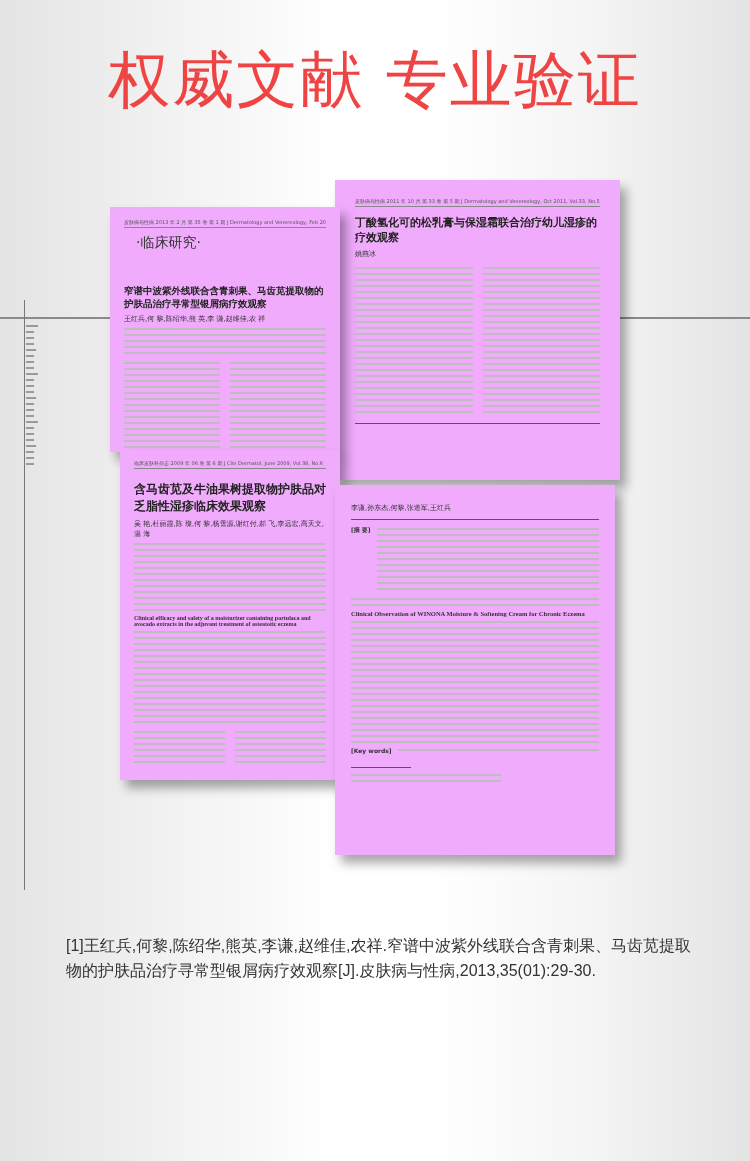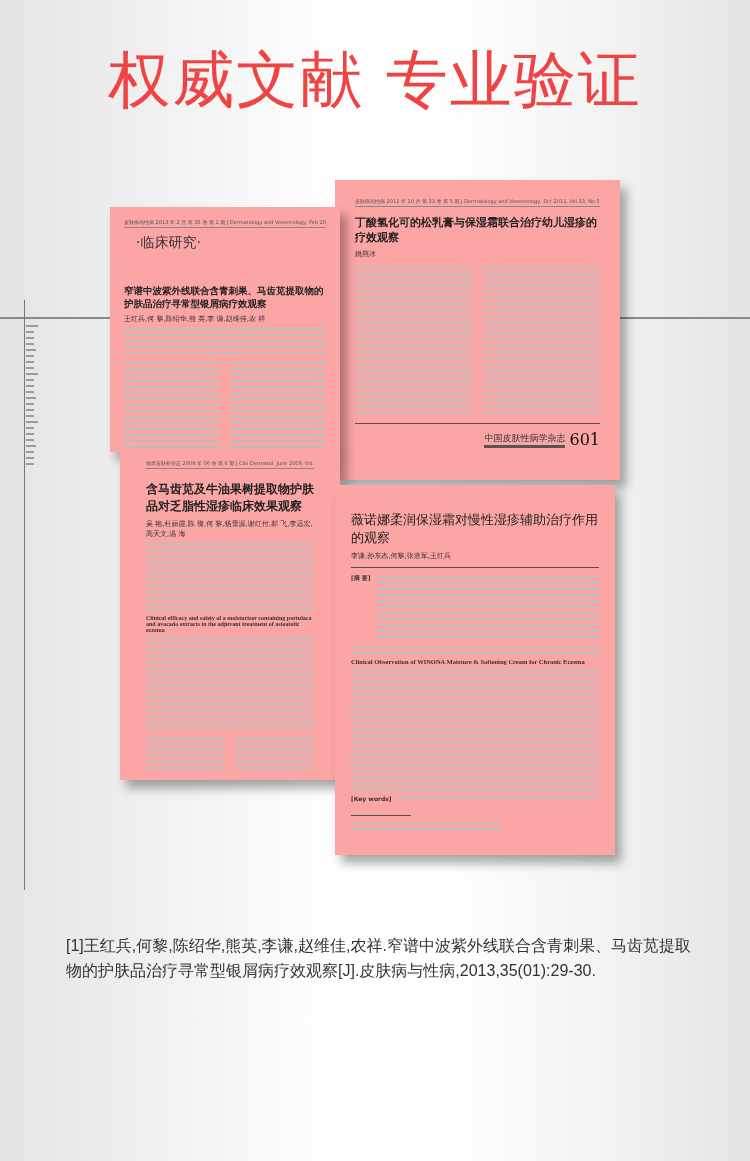--- a/index.html
+++ b/index.html
@@ -5,21 +5,21 @@
   html,body{margin:0;padding:0;}
   body{width:750px;height:1161px;overflow:hidden;position:relative;
     font-family:"DejaVu Sans","Liberation Sans",sans-serif;
     background:linear-gradient(90deg,#e4e4e4 0%,#f3f3f3 25%,#ffffff 45%,#ffffff 58%,#f5f5f5 78%,#e4e4e4 100%);}
   .headline{position:absolute;top:40px;left:0;width:750px;text-align:center;
     font-size:62px;letter-spacing:2px;color:#ef4444;font-weight:normal;line-height:80px;}
   .guide-h{position:absolute;left:0;top:317px;width:750px;height:2px;background:#8a8a8a;}
   .guide-v{position:absolute;left:24px;top:300px;width:1px;height:590px;background:#777;}
   .ticks{position:absolute;left:26px;top:325px;width:12px;}
   .ticks span{display:block;height:2px;margin-bottom:4px;background:#9a9a9a;}
-  .paper{position:absolute;background:#fca5a5;box-shadow:6px 8px 10px rgba(0,0,0,0.35);overflow:hidden;}
+  .paper{position:absolute;background:#f0abfc;box-shadow:6px 8px 10px rgba(0,0,0,0.35);overflow:hidden;}
   .paper .hdr{font-size:5px;color:#555;border-bottom:1px solid #888;padding-bottom:2px;white-space:nowrap;overflow:hidden;}
   .paper .sect{font-size:14px;color:#333;margin:6px 12px 4px;}
   .paper .ptitle{font-family:"DejaVu Serif",serif;font-size:11px;font-weight:bold;color:#222;line-height:15px;margin-top:32px;}
   .paper .authors{font-size:7px;color:#333;margin:4px 0;}
   .lines{margin-top:4px;}
   .lines div{height:2px;background:#bdbdbd;margin-bottom:4px;}
   .cols{display:flex;gap:10px;}
   .cols .lines{flex:1;}
   .p1{left:110px;top:207px;width:230px;height:245px;}
   .p2{left:335px;top:180px;width:285px;height:300px;}
@@ -124,24 +124,20 @@
         <div></div>
         <div></div>
         <div></div>
         <div></div>
         <div></div>
         <div></div>
         <div></div>
       </div>
   </div>
   <div class="sep"></div>
-  <div class="journal">
-    <span class="jname">中国皮肤性病学杂志</span>
-    <span class="pg">601</span>
-  </div>
 </div>
 
 <div class="paper p1" style="padding:12px 14px;box-sizing:border-box;">
   <div class="hdr">皮肤病与性病 2013 年 2 月 第 35 卷 第 1 期 J Dermatology and Venereology, Feb 2013, Vol.35, No.1</div>
   <div class="sect">·临床研究·</div>
   <div class="ptitle" style="font-size:9.5px;line-height:13px">窄谱中波紫外线联合含青刺果、马齿苋提取物的护肤品治疗寻常型银屑病疗效观察</div>
   <div class="authors">王红兵,何 黎,陈绍华,熊 英,李 谦,赵维佳,农 祥</div>
   <div class="lines">
       <div></div>
       <div></div>
@@ -188,21 +184,21 @@
         <div></div>
         <div></div>
         <div></div>
         <div></div>
         <div></div>
         <div></div>
       </div>
   </div>
 </div>
 
-<div class="paper p3" style="padding:10px 26px;box-sizing:border-box;">
+<div class="paper p3" style="padding:10px 14px;box-sizing:border-box;">
   <div class="hdr">临床皮肤科杂志 2009 年 06 卷 第 6 期 J Clin Dermatol, June 2009, Vol.38, No.6</div>
   <div class="ptitle" style="margin-top:12px;font-size:12px;line-height:17px">含马齿苋及牛油果树提取物护肤品对乏脂性湿疹临床效果观察</div>
   <div class="authors">吴 艳,杜丽霞,陈 璨,何 黎,杨雪源,谢红付,郝 飞,李远宏,高天文,温 海</div>
   <div class="lines">
       <div></div>
       <div></div>
       <div></div>
       <div></div>
       <div></div>
       <div></div>
@@ -246,21 +242,20 @@
         <div></div>
         <div></div>
         <div></div>
         <div></div>
         <div></div>
       </div>
   </div>
 </div>
 
 <div class="paper p4" style="padding:14px 16px;box-sizing:border-box;">
-  <div class="ptitle" style="margin-top:12px">薇诺娜柔润保湿霜对慢性湿疹辅助治疗作用的观察</div>
   <div class="authors">李谦,孙东杰,何黎,张道军,王红兵</div>
   <div class="sep"></div>
   <div style="display:flex;gap:6px">
     <span style="font-size:6px;font-weight:bold;color:#333;white-space:nowrap">[摘 要]</span>
     <div class="lines" style="flex:1;margin-top:2px">
         <div></div>
         <div></div>
         <div></div>
         <div></div>
         <div></div>

